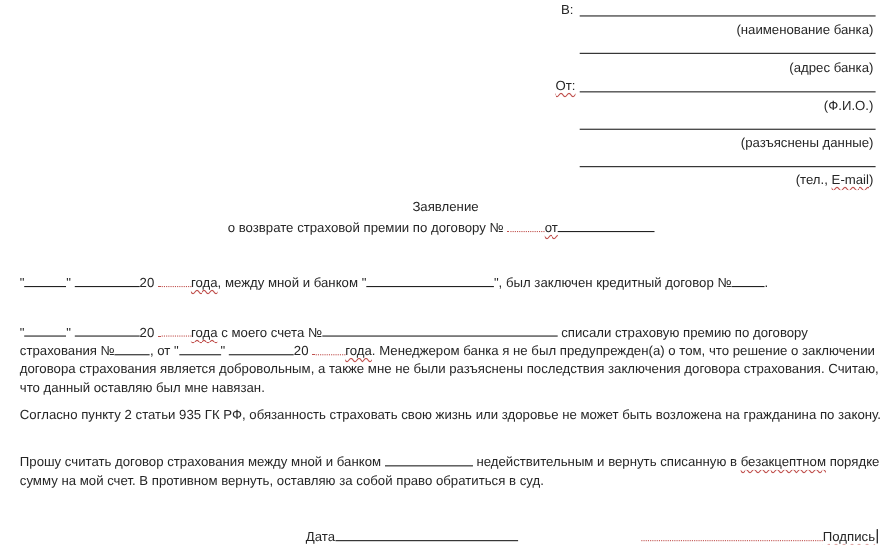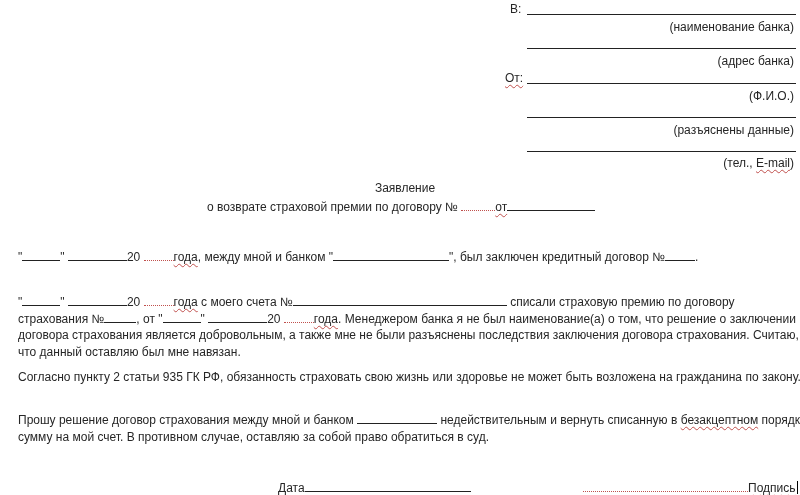--- a/index.html
+++ b/index.html
@@ -49,30 +49,30 @@
 </div>
 
 <div class="abs" style="left:18px; top:294px;">
   <span>"</span><span class="blank" style="width:38px;"></span><span>"</span>
   <span class="blank" style="width:59px;"></span><span>20</span>
   <span class="squig" style="width:30px;"></span><span class="wavy">года</span><span> с моего счета №</span><span class="blank" style="width:214px;"></span><span> списали страховую премию по договору</span>
 </div>
 <div class="abs" style="left:18px; top:311px;">
   <span>страхования №</span><span class="blank" style="width:32px;"></span><span>, от "</span><span class="blank" style="width:38px;"></span><span>"</span>
   <span class="blank" style="width:59px;"></span><span>20</span>
-  <span class="squig" style="width:30px;"></span><span class="wavy">года</span><span>. Менеджером банка я не был </span><span>наименование(а)</span><span> о том, что решение о заключении</span>
+  <span class="squig" style="width:30px;"></span><span class="wavy">года</span><span>. Менеджером банка я не был </span><span>предупрежден(а)</span><span> о том, что решение о заключении</span>
 </div>
 <div class="abs" style="left:18px; top:328px;">договора страхования является добровольным, а также мне не были разъяснены последствия заключения договора страхования. Считаю,</div>
 <div class="abs" style="left:18px; top:345px;">что данный оставляю был мне навязан.</div>
 
 <div class="abs" style="left:18px; top:370px;">Согласно пункту 2 статьи 935 ГК РФ, обязанность страховать свою жизнь или здоровье не может быть возложена на гражданина по закону.</div>
 
 <div class="abs" style="left:18px; top:412px;">
-  <span>Прошу решение договор страхования между мной и банком </span><span class="blank" style="width:80px;"></span><span> недействительным и вернуть списанную в </span><span class="wavy">безакцептном</span><span> порядке</span>
+  <span>Прошу считать договор страхования между мной и банком </span><span class="blank" style="width:80px;"></span><span> недействительным и вернуть списанную в </span><span class="wavy">безакцептном</span><span> порядке</span>
 </div>
-<div class="abs" style="left:18px; top:430px;">сумму на мой счет. В противном случае, оставляю за собой право обратиться в суд.</div>
+<div class="abs" style="left:18px; top:430px;">сумму на мой счет. В противном вернуть, оставляю за собой право обратиться в суд.</div>
 
 <div class="abs" style="left:278px; top:480px;">
   <span>Дата</span><span class="blank" style="width:166px;"></span>
 </div>
 <div class="abs" style="left:583px; top:480px;">
   <span class="squig" style="width:165px;"></span><span class="wavy">Подпись</span><span class="cursor"></span>
 </div>
 
 </body></html>

